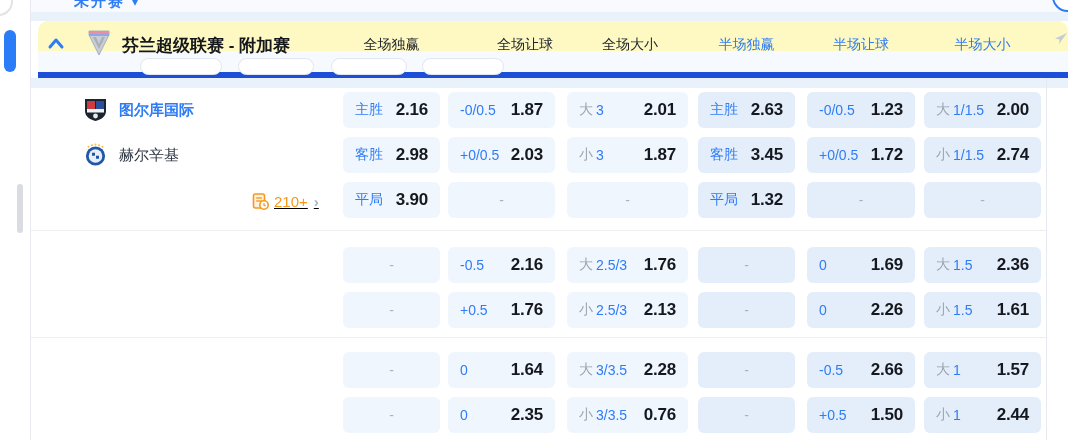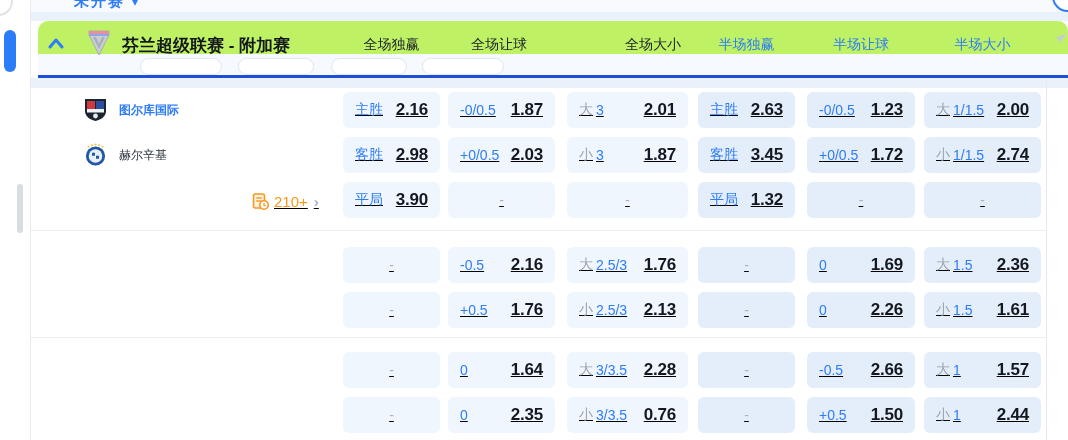--- a/index.html
+++ b/index.html
@@ -17,54 +17,54 @@
   
   .top-strip { position:absolute; left:31px; top:0; width:1037px; height:12px; background:#f8fafd; }
   .cut-tab { position:absolute; left:74px; top:0; height:25px; overflow:hidden; }
   .cut-tab span { display:block; margin-top:-8px; font-size:15px; font-weight:bold; color:#2e7cf6; letter-spacing:2px; white-space:nowrap; }
   .cut-pill-right { position:absolute; left:1052px; top:-19px; width:70px; height:31px;
                     border:2px solid #2e7bf6; border-radius:16px; background:#fff; }
   .gap-band-top { position:absolute; left:31px; top:12px; width:1037px; height:9px; background:#e9f1fa; }
 
   
   .league-card { position:absolute; left:38px; top:21px; width:1030px; height:57px;
-                 background:#bef264; border-radius:10px 10px 0 0; border-bottom:3px solid #1d4ed8; }
+                 background:#fef9c3; border-radius:10px 10px 0 0; border-bottom:6px solid #1d4ed8; }
   .league-card .tint { position:absolute; left:0; bottom:0; width:100%; height:21px; background:#f6f9fd; }
   .collapse-btn { position:absolute; left:8px; top:13px; width:20px; height:20px; cursor:pointer; }
   .shield-ico { position:absolute; left:50px; top:9px; width:22px; height:26px; }
   .league-title { position:absolute; left:84px; top:13px; font-size:17px; font-weight:bold; color:#14171c; white-space:nowrap; }
   .col-head { position:absolute; top:15px; transform:translateX(-50%); font-size:14px; white-space:nowrap; }
   .col-head.full { color:#1d222b; }
   .col-head.half { color:#2e7cf6; }
   .pin-ico { position:absolute; left:1016px; top:11px; width:14px; height:14px; color:#c6ccd6; }
   .pill { position:absolute; top:37px; height:17px; background:#fff; border:1px solid #e1e5f0; border-radius:12px; }
 
   
   .gap-band { position:absolute; left:31px; top:78px; width:1037px; height:10px; background:#e9f1fa; }
 
   
   .vline-right { position:absolute; left:1046px; top:78px; width:1px; height:362px; background:#e6e9ef; }
   .hdivider { position:absolute; left:31px; width:1015px; height:1px; background:#ededf2; }
 
   .team-row { position:absolute; left:84px; height:36px; display:flex; align-items:center; cursor:pointer; }
   .team-logo { width:23px; height:24px; margin-right:12px; flex:0 0 auto; }
-  .team-name { font-size:12px; white-space:nowrap; }
+  .team-name { font-size:15px; white-space:nowrap; }
   .team-name.home { color:#2e7cf6; font-weight:bold; }
   .team-name.away { color:#2b3440; font-weight:500; }
 
   .date-block { position:absolute; left:31px; top:187px; width:132px; text-align:center;
                 font-size:13.5px; color:#2c313a; line-height:16px; }
   .markets-link { position:absolute; left:252px; top:193px; display:flex; align-items:center; cursor:pointer;text-decoration:underline; }
   .markets-ico { width:17px; height:17px; margin-right:5px; }
   .markets-count { font-size:15px; color:#f7981c; }
   .more-arrow { margin-left:6px; font-size:15px; font-weight:bold; color:#a3b7c9; line-height:1; }
 
   
   .cell { position:absolute; height:36px; border-radius:6px; background:#f0f6fd;
-          display:flex; align-items:center; padding:0 12px; cursor:pointer;text-decoration:underline; }
+          display:flex; align-items:center; padding:0 12px; cursor:pointer; }
   .cell.half { background:#e4eefa; }
   .cell.empty { cursor:default; }
   .cell .lbl { font-size:14px; color:#2e7cf6; white-space:nowrap; }
   .cell .pre { font-size:14px; color:#9ba4b0; margin-right:3px; }
   .cell .odd { margin-left:auto; font-size:17px; font-weight:bold; color:#15181e; letter-spacing:-0.2px; }
   .cell .dash { margin:0 auto; font-size:14px; color:#a9b3bd; }
 </style>
 </head>
 <body>
 
@@ -97,22 +97,22 @@
     </div>
     <svg class="shield-ico" viewBox="0 0 22 26">
       <path d="M1 1 h20 v4 l-10 20 L1 5 Z" fill="#c9ced6" stroke="#9aa1ac" stroke-width="0.8"></path>
       <rect x="1" y="1" width="20" height="3" fill="#e98fa2"></rect>
       <rect x="1" y="4" width="20" height="2" fill="#8fa7e9"></rect>
       <path d="M5 7 l6 12 6-12 -3 0 -3 7 -3-7 Z" fill="#aab0ba"></path>
     </svg>
     <div class="league-title">芬兰超级联赛 - 附加赛</div>
     <div id="col-heads">
         <div class="col-head full" style="left: 353.5px;">全场独赢</div>
-        <div class="col-head full" style="left: 461px;">全场让球</div>
-        <div class="col-head full" style="left: 615px;">全场大小</div>
+        <div class="col-head full" style="left: 487px;">全场让球</div>
+        <div class="col-head full" style="left: 592px;">全场大小</div>
         <div class="col-head half" style="left: 708.5px;">半场独赢</div>
         <div class="col-head half" style="left: 823px;">半场让球</div>
         <div class="col-head half" style="left: 944.5px;">半场大小</div>
       </div>
     <svg class="pin-ico" viewBox="0 0 14 14">
       <path d="M13 1 L5 12 L5.5 7.5 L1 6.5 Z" fill="#c6ccd6"></path>
     </svg>
   </div>
 
   <div class="gap-band"></div>

